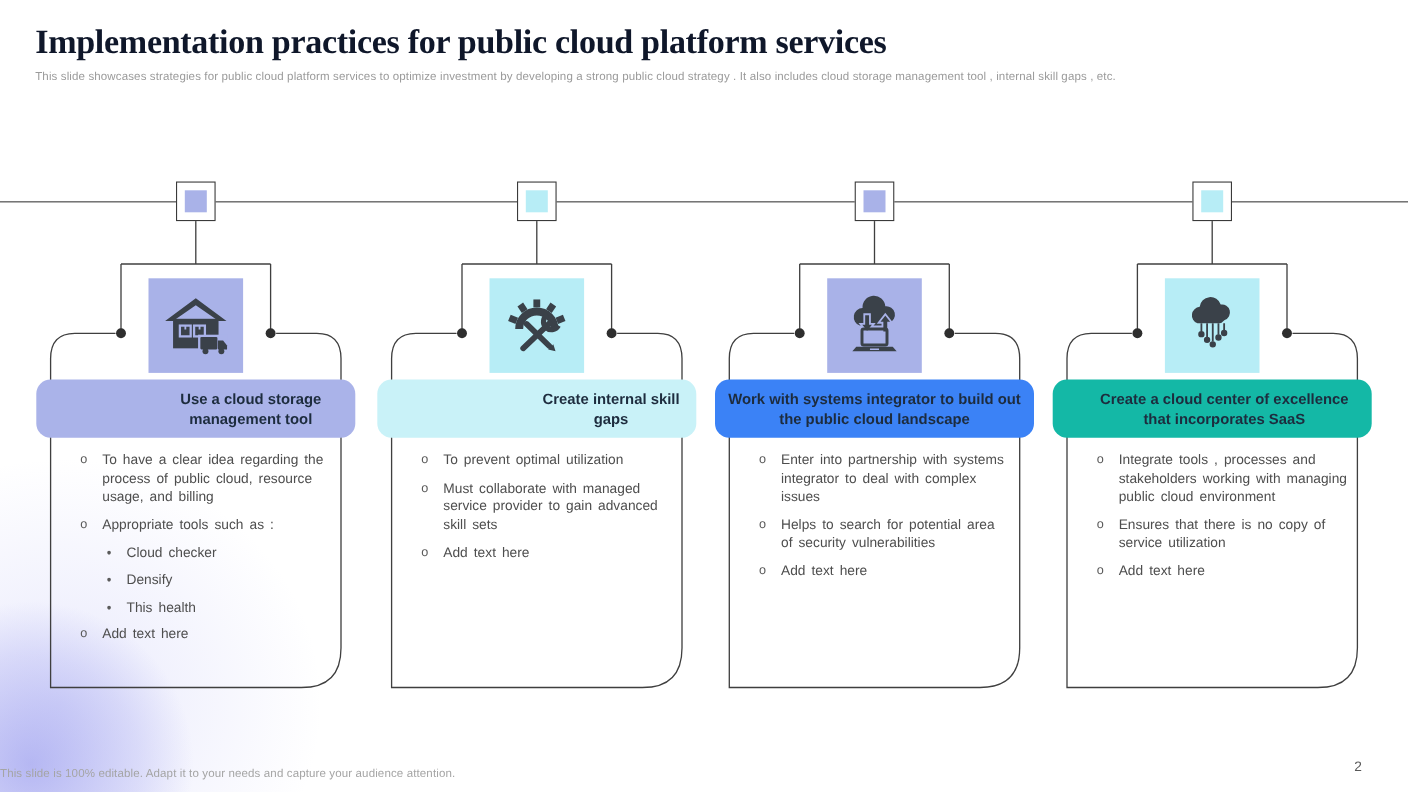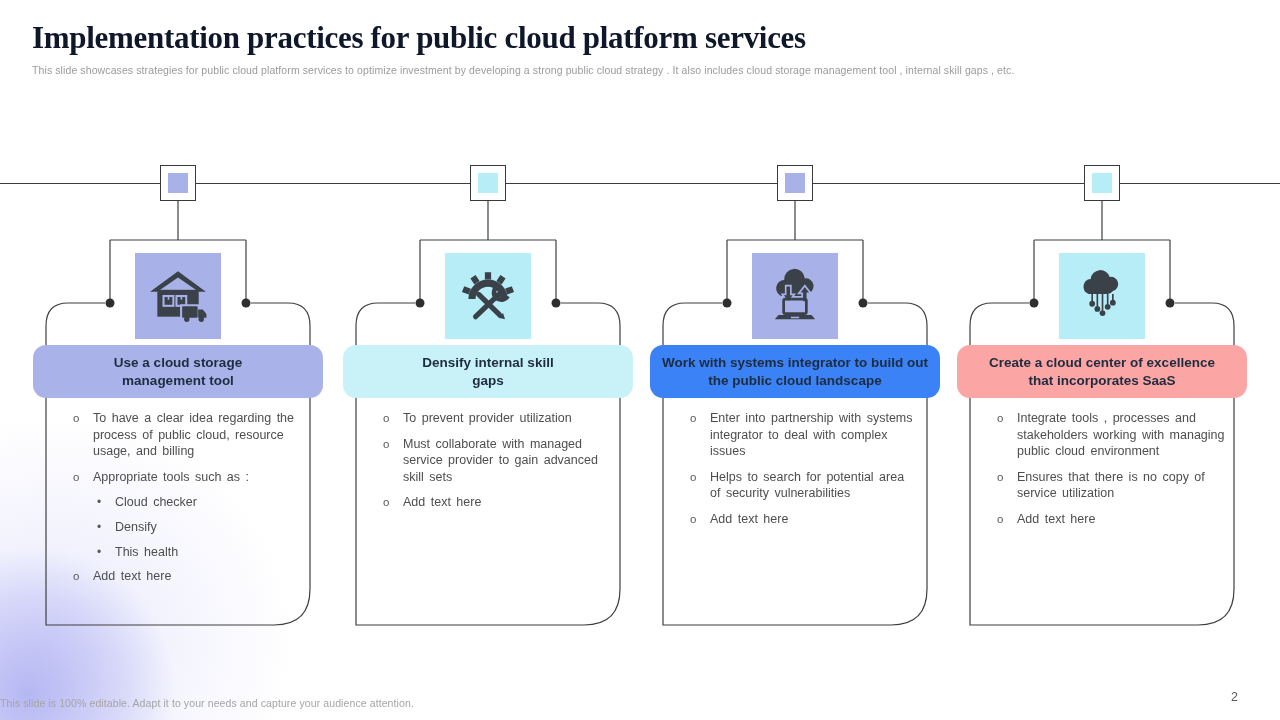--- a/index.html
+++ b/index.html
@@ -47,21 +47,21 @@
   svg.connector circle { fill:#2e2e2e; }
 
   .icon-box {
     position:absolute; left:112px; top:93px; width:86px; height:86px; z-index:2;
     display:flex; align-items:center; justify-content:center;
   }
   .icon-box svg { width:62px; height:62px; }
 
   .title-bar {
     position:absolute; left:10px; top:185px; width:290px; min-height:53px; z-index:4;
-    border-radius:13px; display:flex; align-items:center; justify-content:center;
+    border-radius:13px; display:flex; align-items:center; justify-content:flex-end;
     text-align:center; padding:6px 10px;
     font-size:13.5px; font-weight:700; color:#1d2c3e; line-height:1.3;
   }
   .col-1 .title-bar span { max-width:170px; }
   .col-2 .title-bar span { max-width:135px; }
   .col-3 .title-bar span { max-width:272px; }
   .col-4 .title-bar span { max-width:248px; }
 
   ul.list { position:absolute; left:50px; top:250px; width:228px; list-style:none; z-index:2; }
   ul.list li { display:grid; grid-template-columns:20px 1fr; color:#4e4e4e;
@@ -174,26 +174,26 @@
           <rect x="27" y="7" width="6" height="7" transform="rotate(68 30 33)"></rect>
           <rect x="27" y="7" width="6" height="7" transform="rotate(-68 30 33)"></rect>
         </g>
         <line x1="18" y1="50" x2="41" y2="28" stroke="#3a4149" stroke-width="5" stroke-linecap="round"></line>
         <path d="M39.5 20.5 a7 7 0 1 0 9.5 9.5" fill="none" stroke="#3a4149" stroke-width="4.5"></path>
         <line x1="21" y1="28.5" x2="41" y2="48" stroke="#3a4149" stroke-width="5" stroke-linecap="round"></line>
         <path class="ic" d="M46.5 52.5 L40 51 L44.5 46.5 Z"></path>
       </svg>
     </div>
     <div class="title-bar" style="background: rgb(201, 242, 248);">
-        <span>Densify internal skill gaps</span>
-      </div>
-    <ul class="list">
-        <li class="lv1">
-          <span class="b">o</span>
-          <span>To prevent provider utilization</span>
+        <span>Create internal skill gaps</span>
+      </div>
+    <ul class="list">
+        <li class="lv1">
+          <span class="b">o</span>
+          <span>To prevent optimal utilization</span>
         </li>
         <li class="lv1">
           <span class="b">o</span>
           <span>Must collaborate with managed service provider to gain advanced skill sets</span>
         </li>
         <li class="lv1">
           <span class="b">o</span>
           <span>Add text here</span>
         </li>
       </ul>
@@ -264,21 +264,21 @@
             <circle cx="25.5" cy="42.5" r="2"></circle>
           <path d="M30.5 28 v16"></path>
             <circle cx="30.5" cy="46.5" r="2"></circle>
           <path d="M35.5 28 v10"></path>
             <circle cx="35.5" cy="40.5" r="2"></circle>
           <path d="M40.5 28 v6"></path>
             <circle cx="40.5" cy="36.5" r="2"></circle>
         </g>
       </svg>
     </div>
-    <div class="title-bar" style="background: #fca5a5;">
+    <div class="title-bar" style="background: #14b8a6;">
         <span>Create a cloud center of excellence that incorporates SaaS</span>
       </div>
     <ul class="list">
         <li class="lv1">
           <span class="b">o</span>
           <span>Integrate tools , processes and stakeholders working with managing public cloud environment</span>
         </li>
         <li class="lv1">
           <span class="b">o</span>
           <span>Ensures that there is no copy of service utilization</span>

